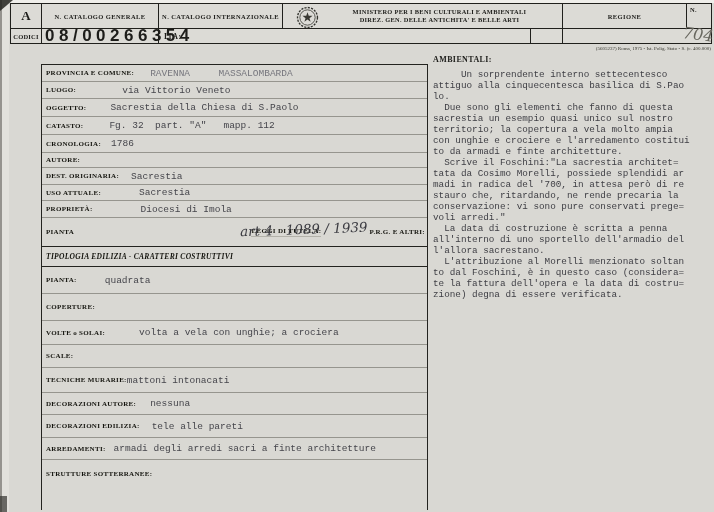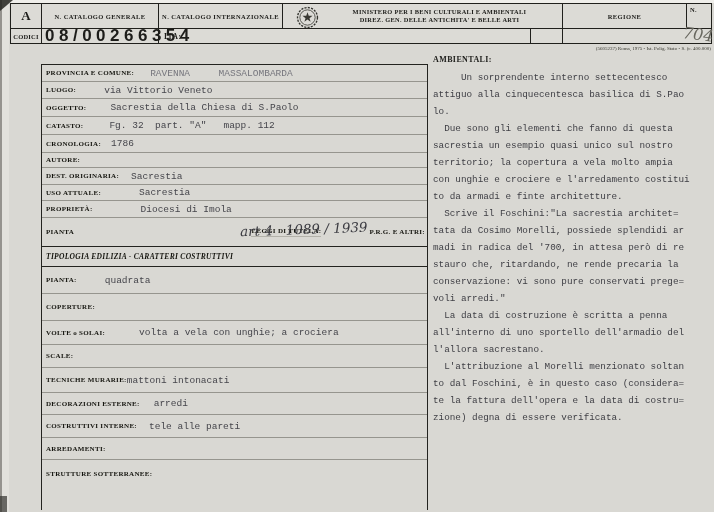--- a/index.html
+++ b/index.html
@@ -58,21 +58,21 @@
   .vsub2 { padding-top:1px;font-family:Liberation Serif, serif; }
   .vhand { position:absolute; left:198px; top:3px; font-family:"DejaVu Serif", serif; font-style:italic;
            font-size:13.5px; color:#3a3a40; transform:rotate(-2deg); white-space:pre; }
   .band { height:20px; display:flex; align-items:center; padding-left:4px;
           border-bottom:1.6px solid #23231f; flex:none; }
   .band .flabel { font-size:7.5px;font-style:italic; }
 
   
   .desc-label { position:absolute; left:433px; top:55px; font-size:8px; font-weight:bold; letter-spacing:.4px; }
   .desc-text { position:absolute; left:433px; top:69px; font-family:"Liberation Mono", monospace;
-               font-size:9.3px; line-height:17px; white-space:pre; color:#3e3e44; }
+               font-size:9.3px; line-height:11px; white-space:pre; color:#3e3e44; }
 </style>
 </head>
 <body>
 
 <div class="page">
   <div class="top-strip"></div>
   <div class="left-strip"></div>
   <div class="edge-left"></div>
 
   <div class="header">
@@ -115,21 +115,21 @@
   <div class="hand-n">704</div>
   <div class="print-note">(5605237) Roma, 1975 - Ist. Polig. Stato - S. (c. 400.000)</div>
 
   <div class="leftcol">
     <div class="frow faded" style="height:17px">
       <span class="flabel">PROVINCIA E COMUNE:</span>
       <span class="fvalue" style="margin-left:16px">RAVENNA     MASSALOMBARDA</span>
     </div>
     <div class="frow" style="height:17px">
       <span class="flabel">LUOGO:</span>
-      <span class="fvalue" style="margin-left:28px">via Vittorio Veneto</span>
+      <span class="fvalue" style="margin-left:46px">via Vittorio Veneto</span>
     </div>
     <div class="frow" style="height:18px">
       <span class="flabel">OGGETTO:</span>
       <span class="fvalue" style="margin-left:24px">Sacrestia della Chiesa di S.Paolo</span>
     </div>
     <div class="frow" style="height:18px">
       <span class="flabel">CATASTO:</span>
       <span class="fvalue" style="margin-left:26px">Fg. 32  part. "A"   mapp. 112</span>
     </div>
     <div class="frow" style="height:18px">
@@ -179,29 +179,30 @@
     </div>
     <div class="frow" style="height:23px">
       <span class="flabel">SCALE:</span>
       <span class="fvalue"></span>
     </div>
     <div class="frow" style="height:25px">
       <span class="flabel">TECNICHE MURARIE:</span>
       <span class="fvalue" style="">mattoni intonacati</span>
     </div>
     <div class="frow" style="height:22px">
-      <span class="flabel">DECORAZIONI ESTERNE:</span>
-      <span class="fvalue" style="margin-left:14px">arredi</span>
+      <span class="flabel">DECORAZIONI AUTORE:</span>
+      <span class="fvalue" style="margin-left:14px">nessuna</span>
     </div>
     <div class="frow" style="height:23px">
-      <span class="flabel">COSTRUTTIVI INTERNE:</span>
+      <span class="flabel">DECORAZIONI EDILIZIA:</span>
       <span class="fvalue" style="margin-left:12px">tele alle pareti</span>
     </div>
     <div class="frow" style="height:22px">
       <span class="flabel">ARREDAMENTI:</span>
+      <span class="fvalue" style="margin-left:8px">armadi degli arredi sacri a finte architetture</span>
     </div>
     <div class="frow" style="height:28px; border-bottom:none">
       <span class="flabel">STRUTTURE SOTTERRANEE:</span>
       <span class="fvalue"></span>
     </div>
   </div>
 
   <div class="desc-label">AMBIENTALI:</div>
   <div class="desc-text">     Un sorprendente interno settecentesco
 attiguo alla cinquecentesca basilica di S.Pao

